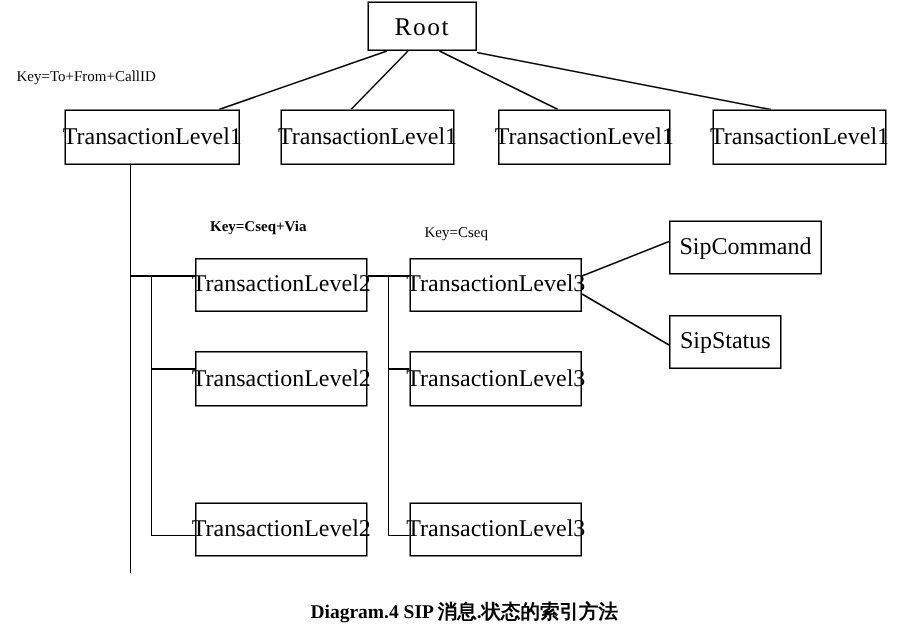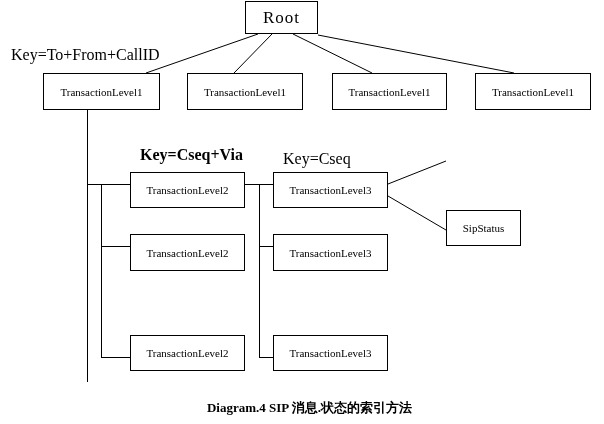--- a/index.html
+++ b/index.html
@@ -21,31 +21,31 @@
     left: 0; top: 0;
     width: 604px; height: 424px;
   }
   .node {
     position: absolute;
     border: 1px solid #000000;
     background: #ffffff;
     display: flex;
     align-items: center;
     justify-content: center;
-    font-size: 11px;
+    font-size: 16px;
     white-space: nowrap;
     box-sizing: border-box;
   }
   .node.root {
     font-size: 17px;
     letter-spacing: 1px;
   }
   .keylabel {
     position: absolute;
-    font-size: 16px;
+    font-size: 10px;
     white-space: nowrap;
   }
   .caption {
     position: absolute;
     left: 15px;
     right: 0;
     top: 399px;
     text-align: center;
     font-size: 13px;
     font-weight: bold;
@@ -93,17 +93,18 @@
   <div class="node" style="left:475px; top:73px; width:116px; height:37px;">TransactionLevel1</div>
 
   <div class="node" style="left:130px; top:172px; width:115px; height:36px;">TransactionLevel2</div>
   <div class="node" style="left:130px; top:234px; width:115px; height:37px;">TransactionLevel2</div>
   <div class="node" style="left:130px; top:335px; width:115px; height:36px;">TransactionLevel2</div>
 
   <div class="node" style="left:273px; top:172px; width:115px; height:36px;">TransactionLevel3</div>
   <div class="node" style="left:273px; top:234px; width:115px; height:37px;">TransactionLevel3</div>
   <div class="node" style="left:273px; top:335px; width:115px; height:36px;">TransactionLevel3</div>
 
+  <div class="node" style="left:446px; top:147px; width:102px; height:36px;">SipCommand</div>
   <div class="node" style="left:446px; top:210px; width:75px; height:36px;">SipStatus</div>
 
   <div class="caption">Diagram.4 SIP 消息.状态的索引方法</div>
 
 </div>
 
 </body></html>

